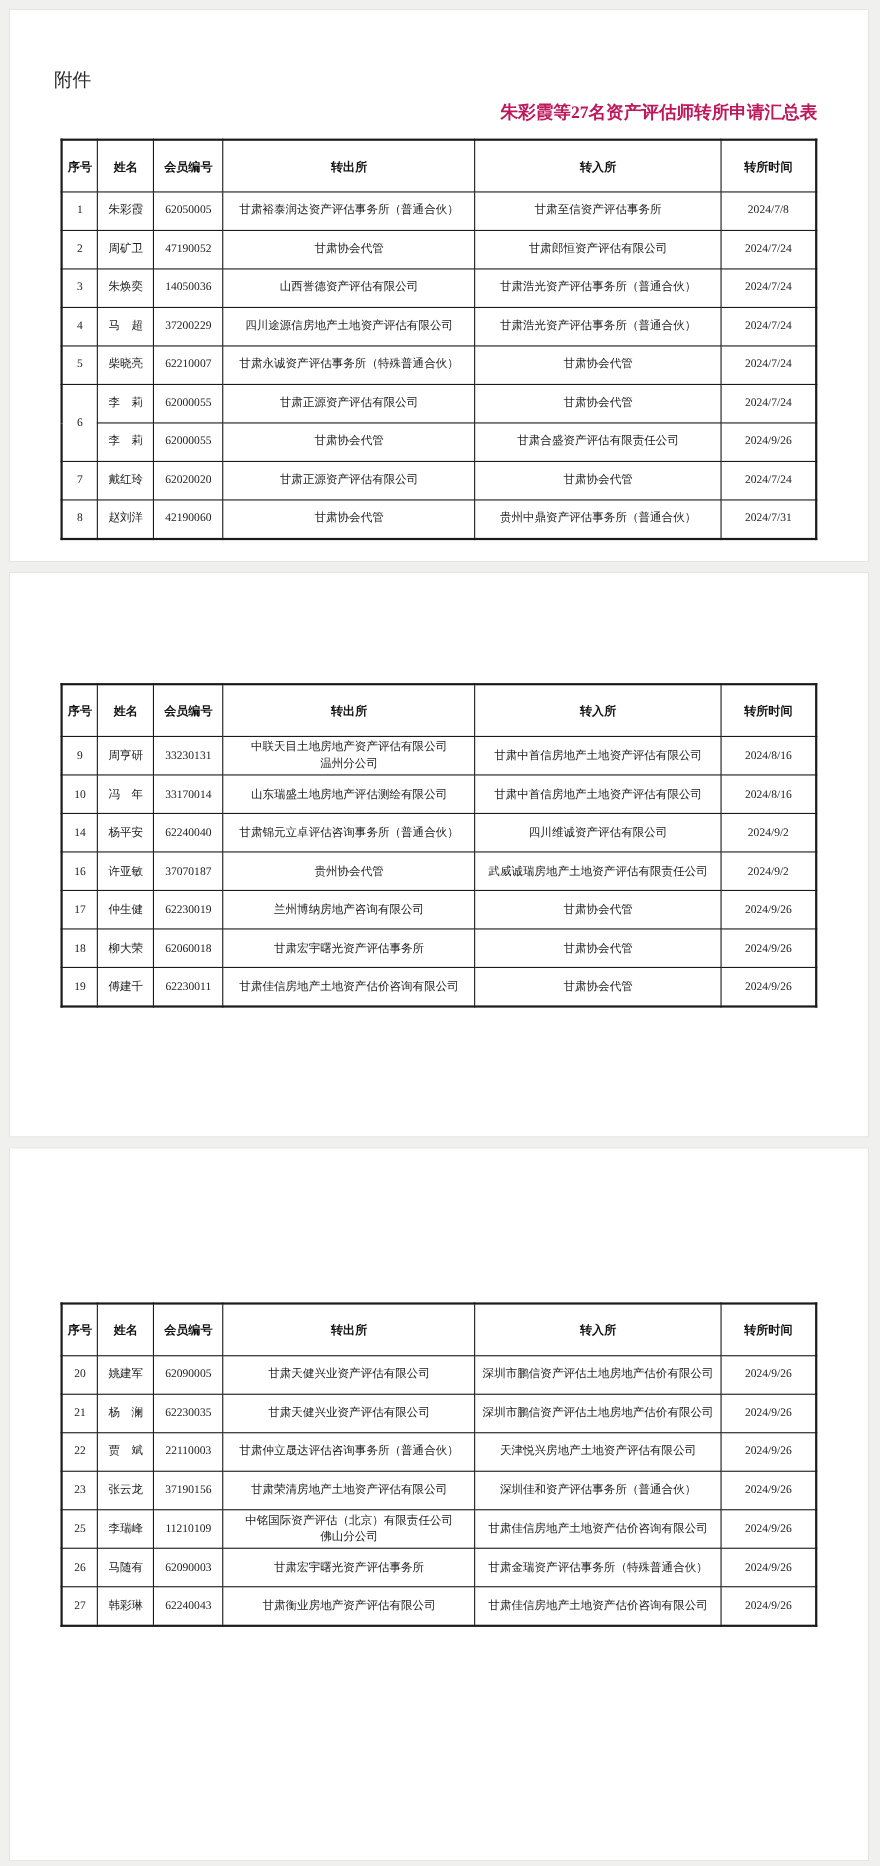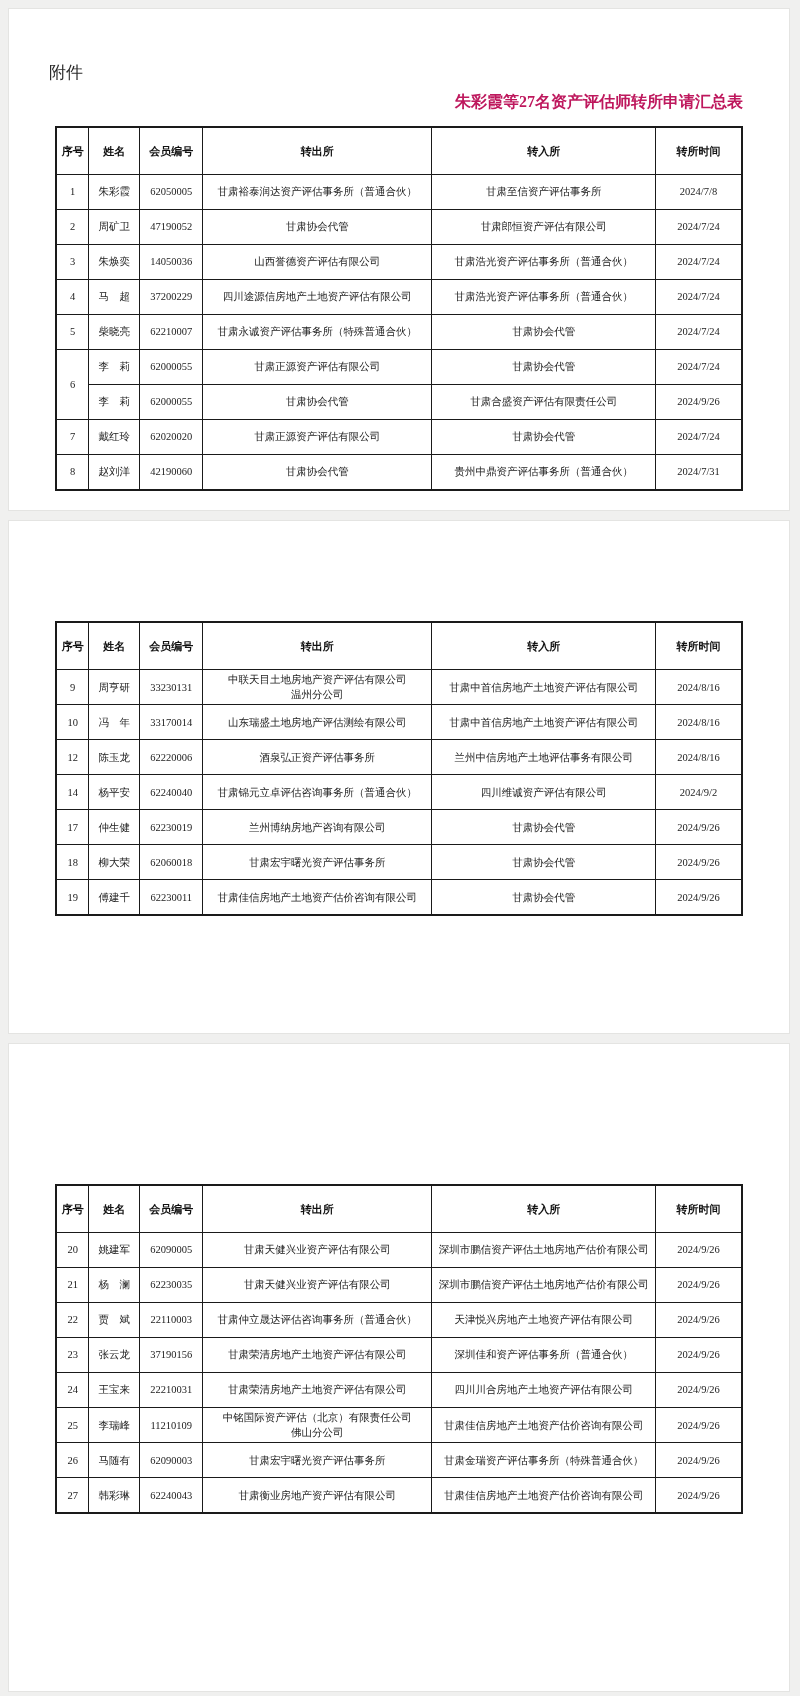--- a/index.html
+++ b/index.html
@@ -180,33 +180,33 @@
         </tr>
         <tr>
           <td class="c-seq">10</td>
           <td class="c-name">冯　年</td>
           <td class="c-id">33170014</td>
           <td class="c-from">山东瑞盛土地房地产评估测绘有限公司</td>
           <td class="c-to">甘肃中首信房地产土地资产评估有限公司</td>
           <td class="c-date">2024/8/16</td>
         </tr>
         <tr>
-          <td class="c-seq">12</td>
-          <td class="c-name">陈玉龙</td>
-          <td class="c-id">62220006</td>
-          <td class="c-from">酒泉弘正资产评估事务所</td>
-          <td class="c-to">兰州中信房地产土地评估事务有限公司</td>
-          <td class="c-date">2024/8/16</td>
-        </tr>
-        <tr>
           <td class="c-seq">14</td>
           <td class="c-name">杨平安</td>
           <td class="c-id">62240040</td>
           <td class="c-from">甘肃锦元立卓评估咨询事务所（普通合伙）</td>
           <td class="c-to">四川维诚资产评估有限公司</td>
+          <td class="c-date">2024/9/2</td>
+        </tr>
+        <tr>
+          <td class="c-seq">16</td>
+          <td class="c-name">许亚敏</td>
+          <td class="c-id">37070187</td>
+          <td class="c-from">贵州协会代管</td>
+          <td class="c-to">武威诚瑞房地产土地资产评估有限责任公司</td>
           <td class="c-date">2024/9/2</td>
         </tr>
         <tr>
           <td class="c-seq">17</td>
           <td class="c-name">仲生健</td>
           <td class="c-id">62230019</td>
           <td class="c-from">兰州博纳房地产咨询有限公司</td>
           <td class="c-to">甘肃协会代管</td>
           <td class="c-date">2024/9/26</td>
         </tr>
@@ -277,28 +277,20 @@
         </tr>
         <tr>
           <td class="c-seq">23</td>
           <td class="c-name">张云龙</td>
           <td class="c-id">37190156</td>
           <td class="c-from">甘肃荣清房地产土地资产评估有限公司</td>
           <td class="c-to">深圳佳和资产评估事务所（普通合伙）</td>
           <td class="c-date">2024/9/26</td>
         </tr>
         <tr>
-          <td class="c-seq">24</td>
-          <td class="c-name">王宝来</td>
-          <td class="c-id">22210031</td>
-          <td class="c-from">甘肃荣清房地产土地资产评估有限公司</td>
-          <td class="c-to">四川川合房地产土地资产评估有限公司</td>
-          <td class="c-date">2024/9/26</td>
-        </tr>
-        <tr>
           <td class="c-seq">25</td>
           <td class="c-name">李瑞峰</td>
           <td class="c-id">11210109</td>
           <td class="c-from">中铭国际资产评估（北京）有限责任公司
 佛山分公司</td>
           <td class="c-to">甘肃佳信房地产土地资产估价咨询有限公司</td>
           <td class="c-date">2024/9/26</td>
         </tr>
         <tr>
           <td class="c-seq">26</td>

